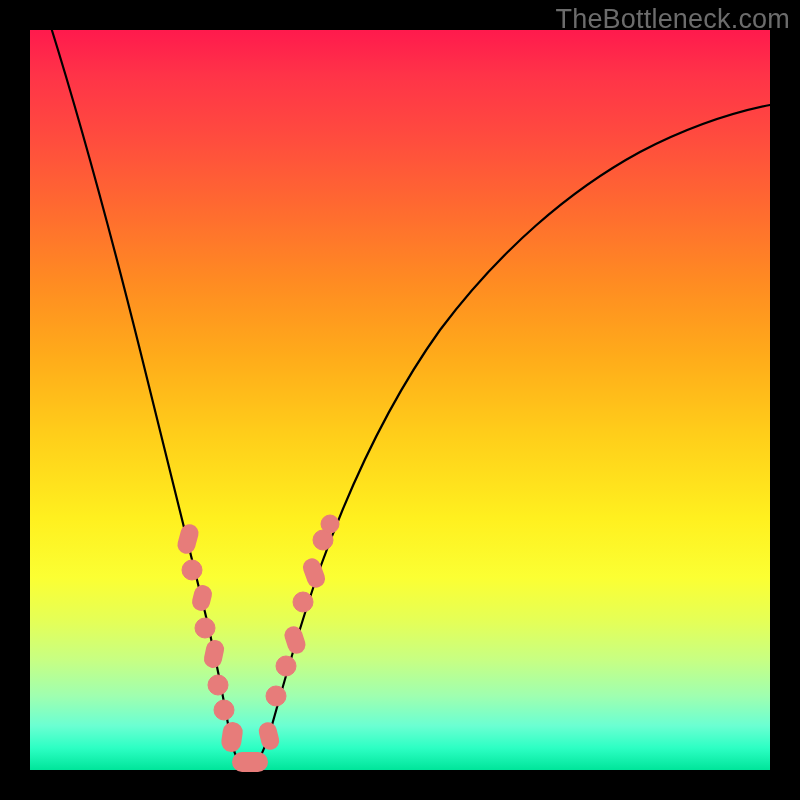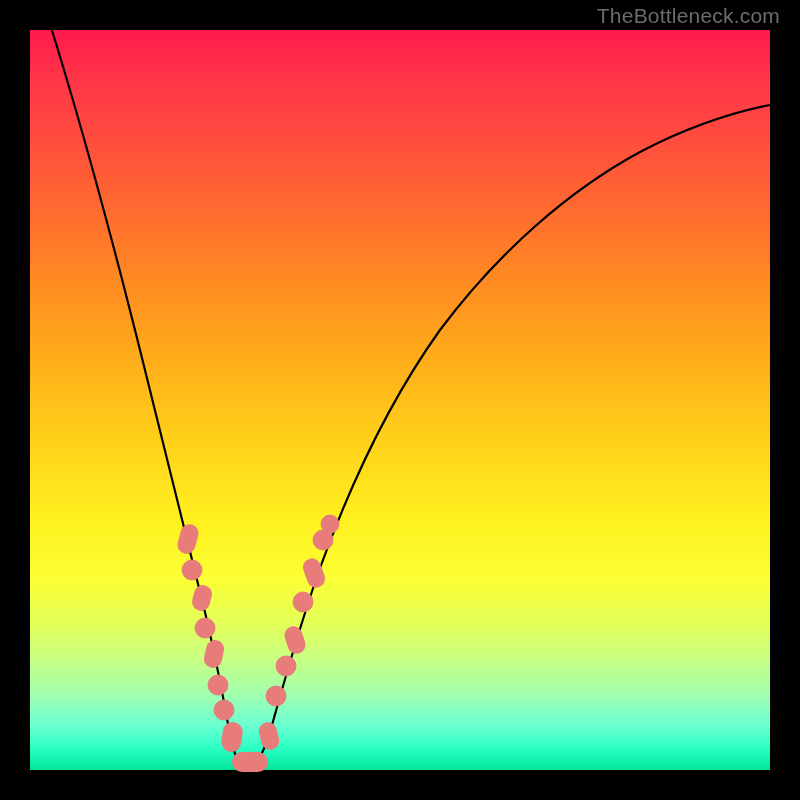--- a/index.html
+++ b/index.html
@@ -59,23 +59,23 @@
   .dot {
     fill: #e77c7a;
     stroke: #e77c7a;
   }
   .capsule {
     fill: #e77c7a;
   }
   .watermark {
     position: absolute;
     top: 4px;
-    right: 20px;
+    right: 10px;
     color: #6c6c6c;
-    font-size: 21px;
+    font-size: 27px;
     font-weight: 500;
     letter-spacing: 0.2px;
     user-select: none;
   }
 </style>
 </head>
 <body>
 
 <div class="frame">
 

